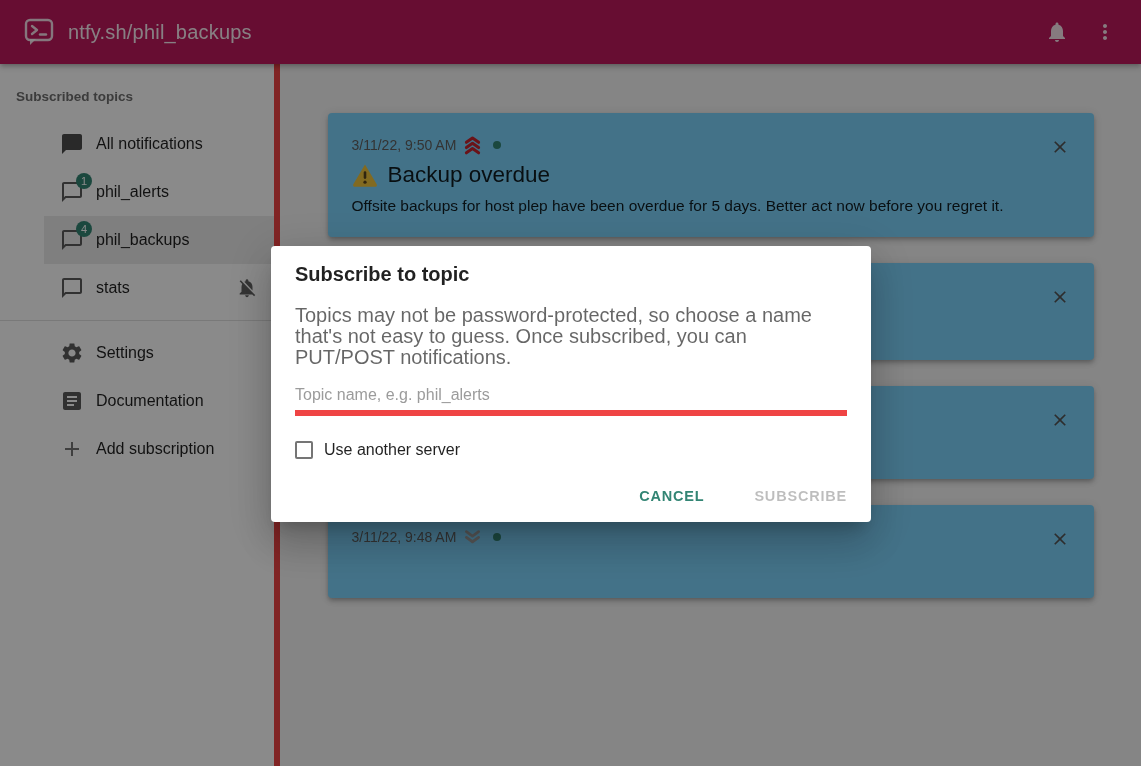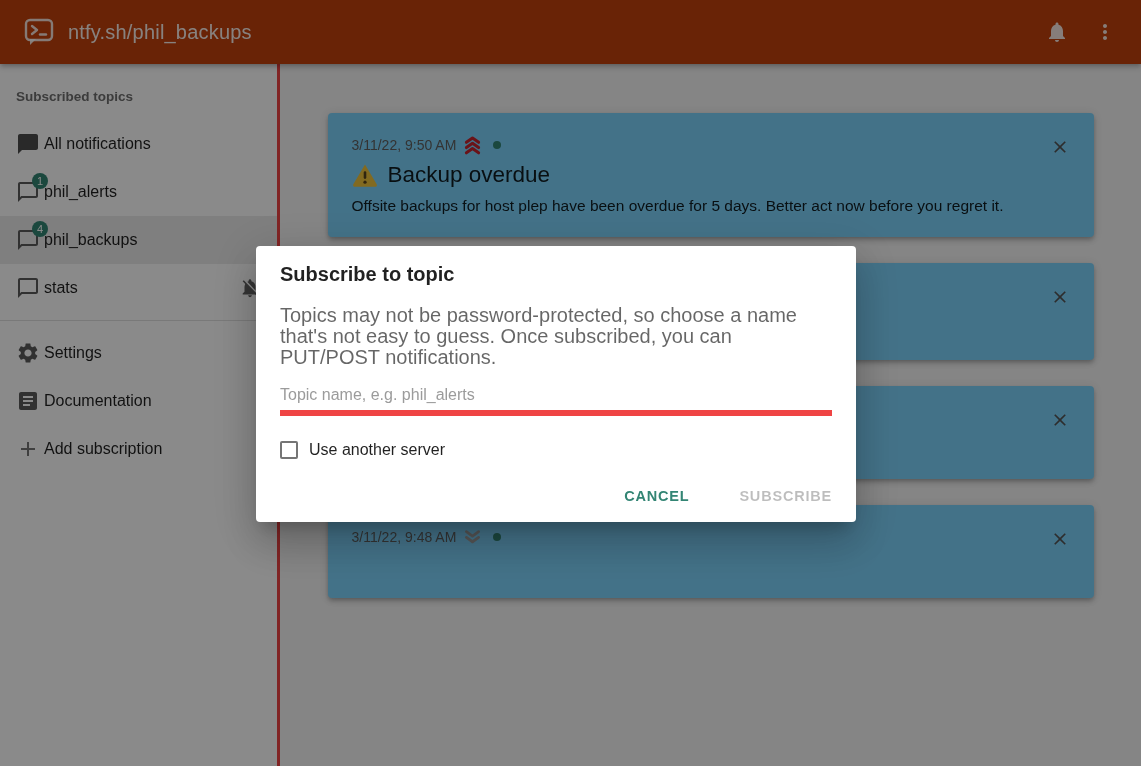--- a/index.html
+++ b/index.html
@@ -8,21 +8,21 @@
     width: 1141px; height: 766px;
     font-family: "Liberation Sans", sans-serif;
     background: #f5f5f5;
     position: relative;
   }
   .app { width: 1141px; height: 766px; display: flex; flex-direction: column; }
 
   
   .topbar {
     height: 64px; flex: none;
-    background: #c2410c;
+    background: #be185d;
     display: flex; align-items: center;
     padding: 0 24px;
     box-shadow: 0 2px 4px -1px rgba(0,0,0,.2), 0 4px 5px 0 rgba(0,0,0,.14);
     position: relative; z-index: 5;
   }
   .logo { width: 30px; height: 30px; display: flex; }
   .topbar-title {
     margin: 0 0 0 14px;
     font-size: 20px; font-weight: 500;
     color: rgba(255,255,255,0.92);
@@ -33,36 +33,37 @@
     background: none; border: none; padding: 0; margin: 0;
     width: 24px; height: 24px; cursor: pointer;
     display: flex; align-items: center; justify-content: center;
   }
 
   
   .content { flex: 1; display: flex; min-height: 0; }
   .sidebar {
     width: 280px; flex: none;
     background: #ffffff;
-    border-right: 3px solid #ef4444;
+    border-right: 6px solid #ef4444;
     padding-top: 8px;
   }
   .main { flex: 1; background: #f5f5f5; padding-top: 49px; overflow: hidden; }
 
   
   .subheader {
     height: 48px; display: flex; align-items: center;
     padding: 0 16px;
     color: #6f6f6f; font-size: 13.5px; font-weight: 700;
   }
   .side-item {
     height: 48px; display: flex; align-items: center;
-    padding: 0 16px; gap: 4px;
+    padding: 0 16px; gap: 12px;
     font-size: 16px; color: rgba(0,0,0,.87);
     cursor: pointer;
+    margin-left: 44px;
   }
   .side-item.selected { background: rgba(0,0,0,.08); }
   .side-icon { width: 24px; height: 24px; flex: none; position: relative; display: flex; }
   .badge {
     position: absolute; top: -7px; right: -8px;
     min-width: 16px; height: 16px; padding: 0 4px;
     border-radius: 9px;
     background: #338574; color: #fff;
     font-size: 11px; font-weight: 500;
     display: flex; align-items: center; justify-content: center;
@@ -101,21 +102,21 @@
     display: flex; align-items: center; justify-content: center;
   }
 
   
   .backdrop {
     position: fixed; inset: 0;
     background: rgba(0,0,0,0.46);
     z-index: 50;
   }
   .dialog {
-    position: fixed; left: 256px; top: 246px;
+    position: fixed; left: 271px; top: 246px;
     width: 600px; min-height: 276px;
     background: #fff; border-radius: 4px;
     box-shadow: 0 11px 15px -7px rgba(0,0,0,.2), 0 24px 38px 3px rgba(0,0,0,.14), 0 9px 46px 8px rgba(0,0,0,.12);
     z-index: 51;
     display: flex; flex-direction: column;
   }
   .dlg-title {
     margin: 0; padding: 17px 24px 0;
     font-size: 20px; font-weight: 700; color: rgba(0,0,0,.87);
   }

